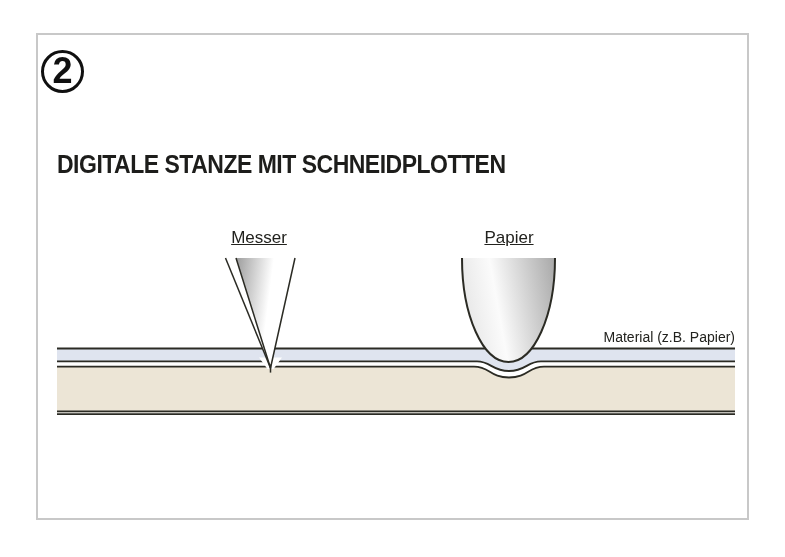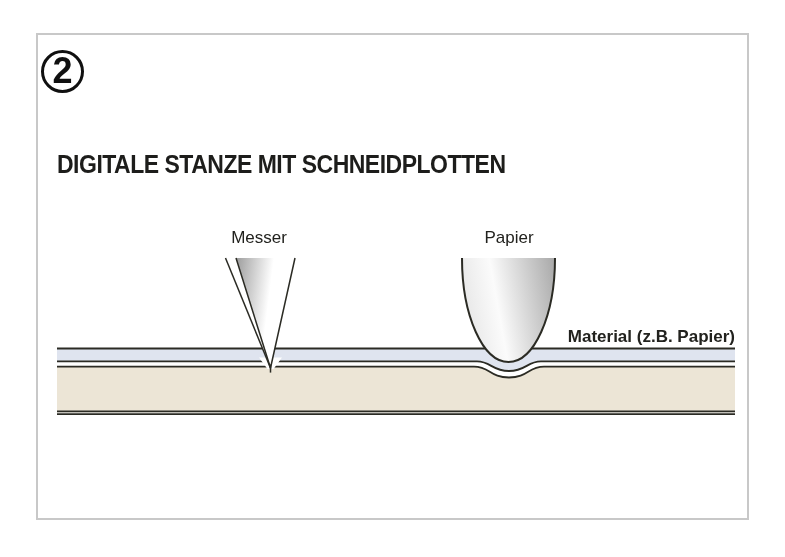--- a/index.html
+++ b/index.html
@@ -56,33 +56,33 @@
   }
 
   .tool-label {
     top: 228px;
     width: 120px;
     text-align: center;
     font-size: 17px;
     line-height: 20px;
     white-space: nowrap;
     color: #22221e;
+    text-decoration: underline;
   }
   .tool-label.messer  { left: 199px; }
   .tool-label.rillrad { left: 449px; }
 
   .layer-label {
     left: 415px;
     width: 320px;
     text-align: right;
-    font-size: 17px;
+    font-size: 14px;
     line-height: 20px;
     white-space: nowrap;
     color: #22221e;
-    font-weight: bold;
   }
   .layer-label.material { top: 327px; }
   .layer-label.underlay { top: 389px; }
 
   svg.diagram { left: 0; top: 0; }
 
   .ln  { fill: none; stroke: #2b2b24; stroke-width: 1.8; }
   .lnt { fill: none; stroke: #2b2b24; stroke-width: 1.7; }
   .lnk { stroke: #2b2b24; stroke-width: 1.5; }
   .lnw { stroke: #2b2b24; stroke-width: 2; }

